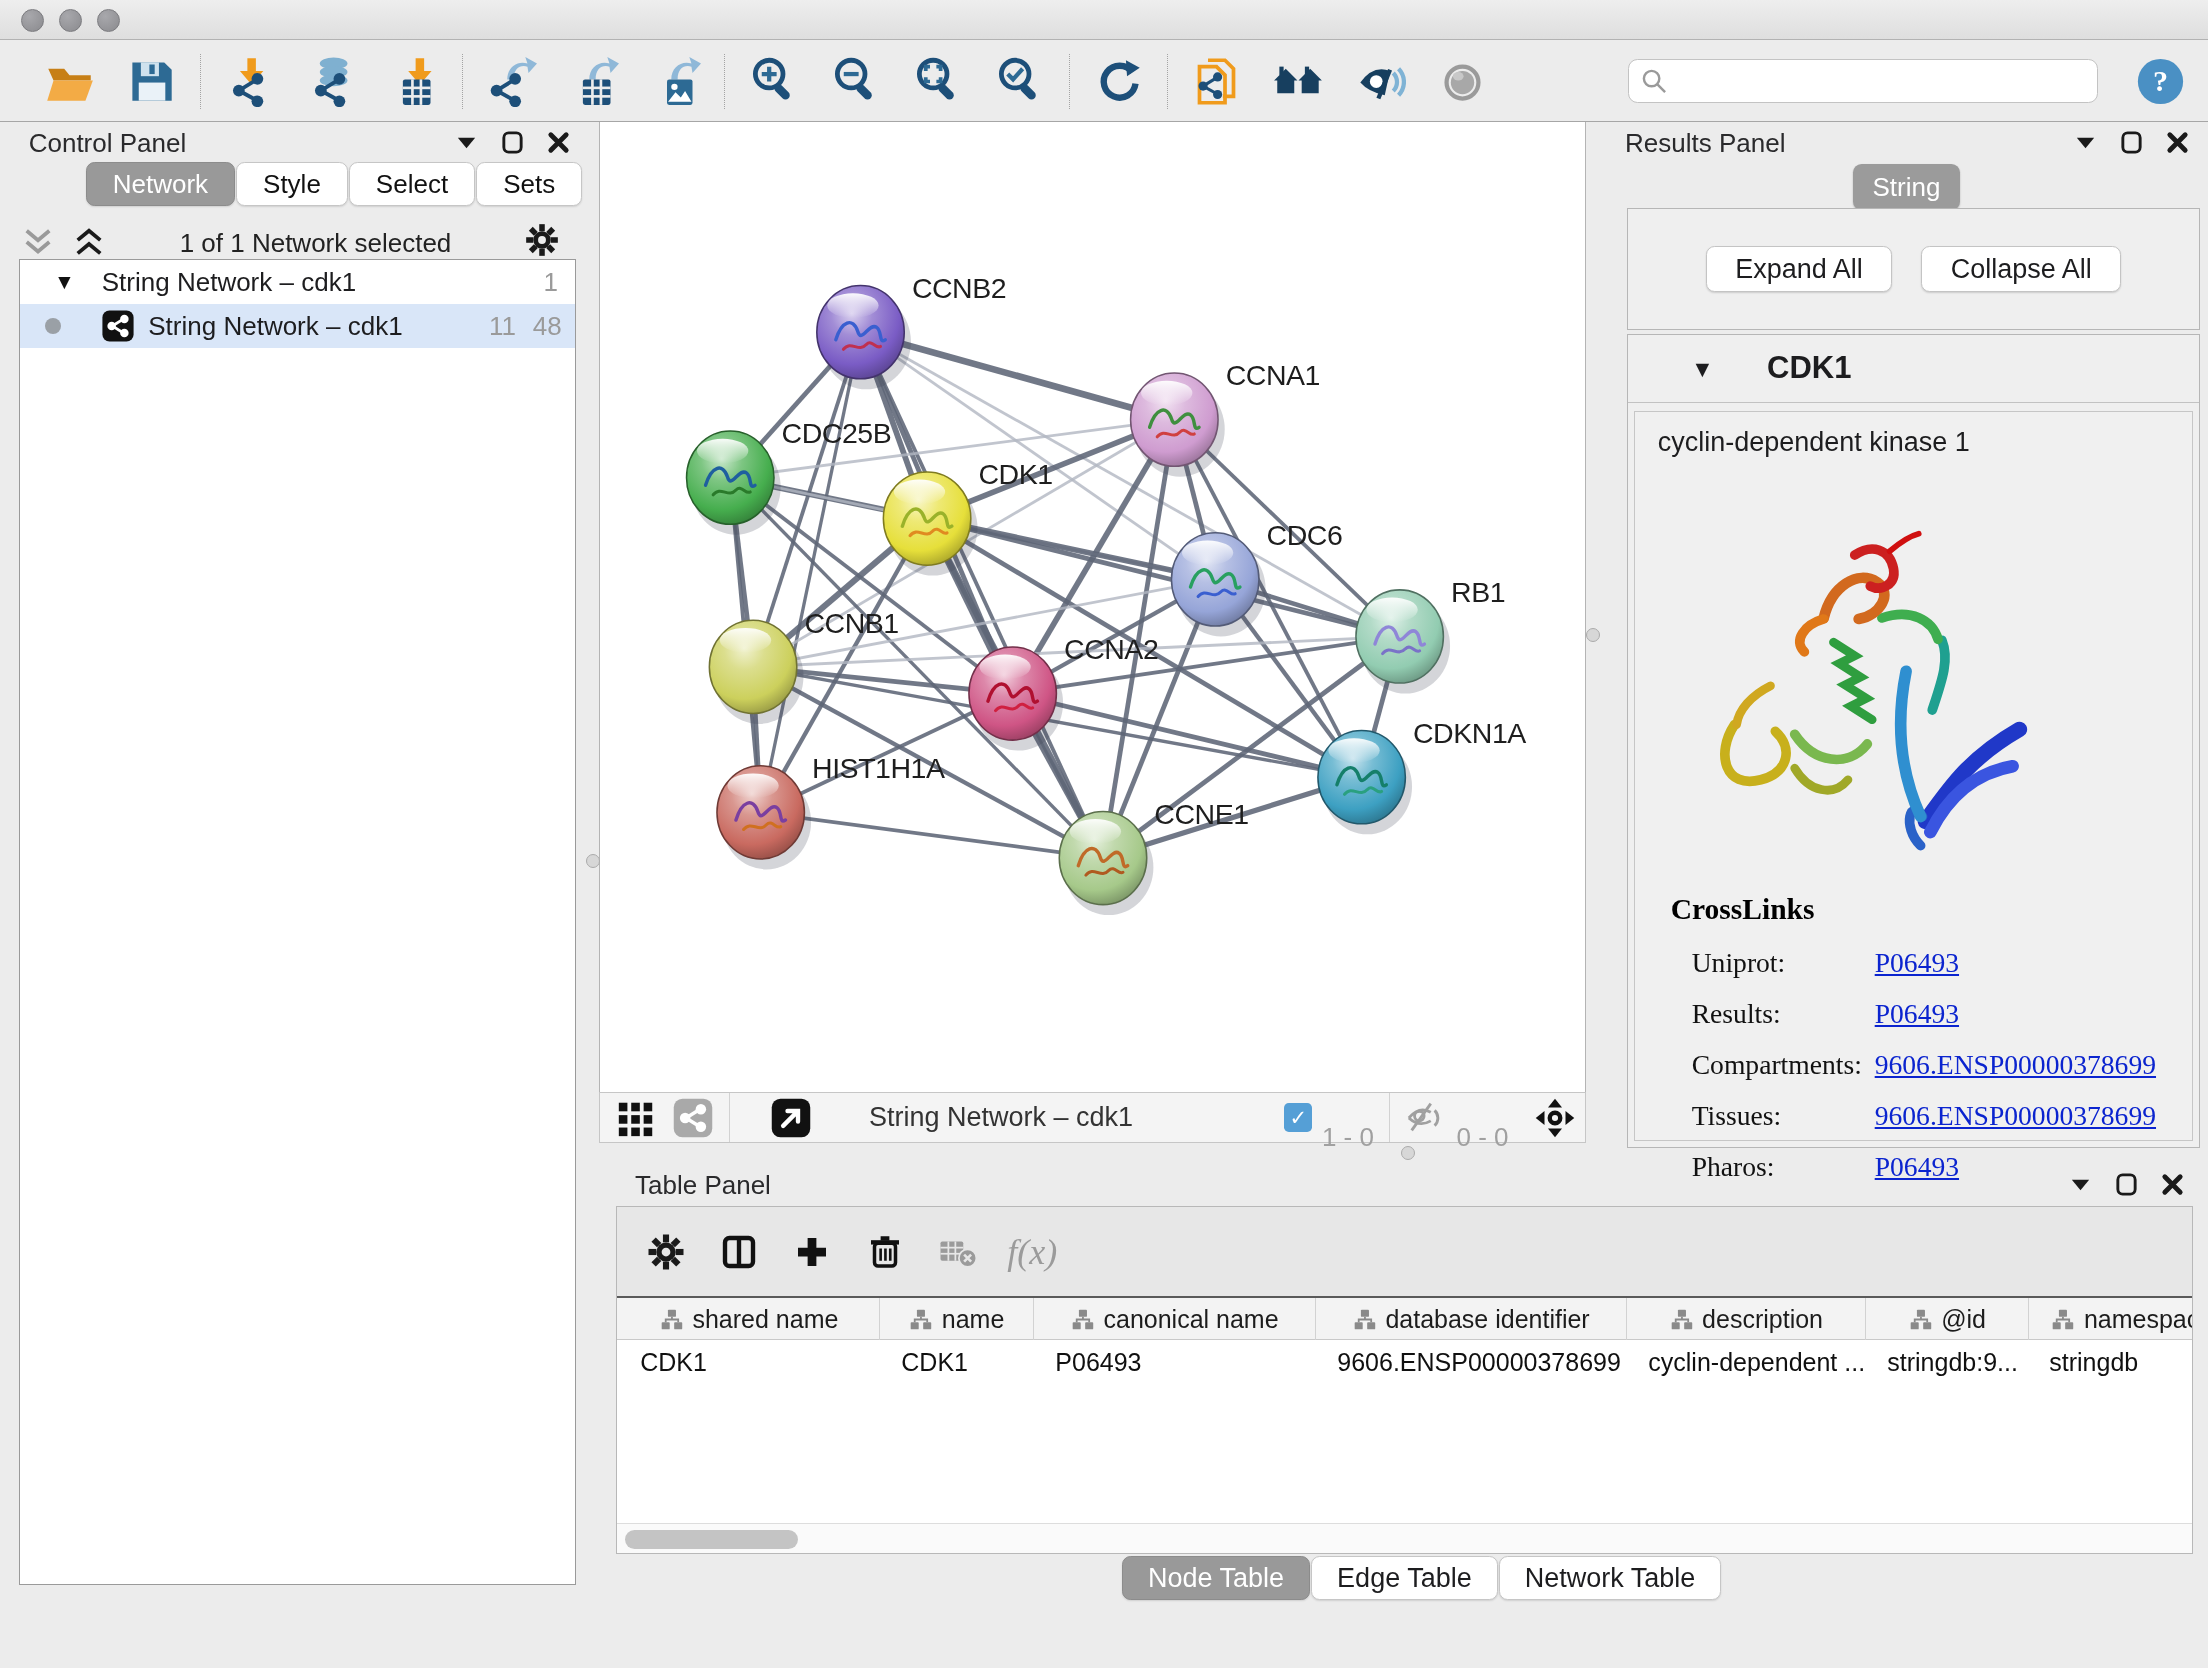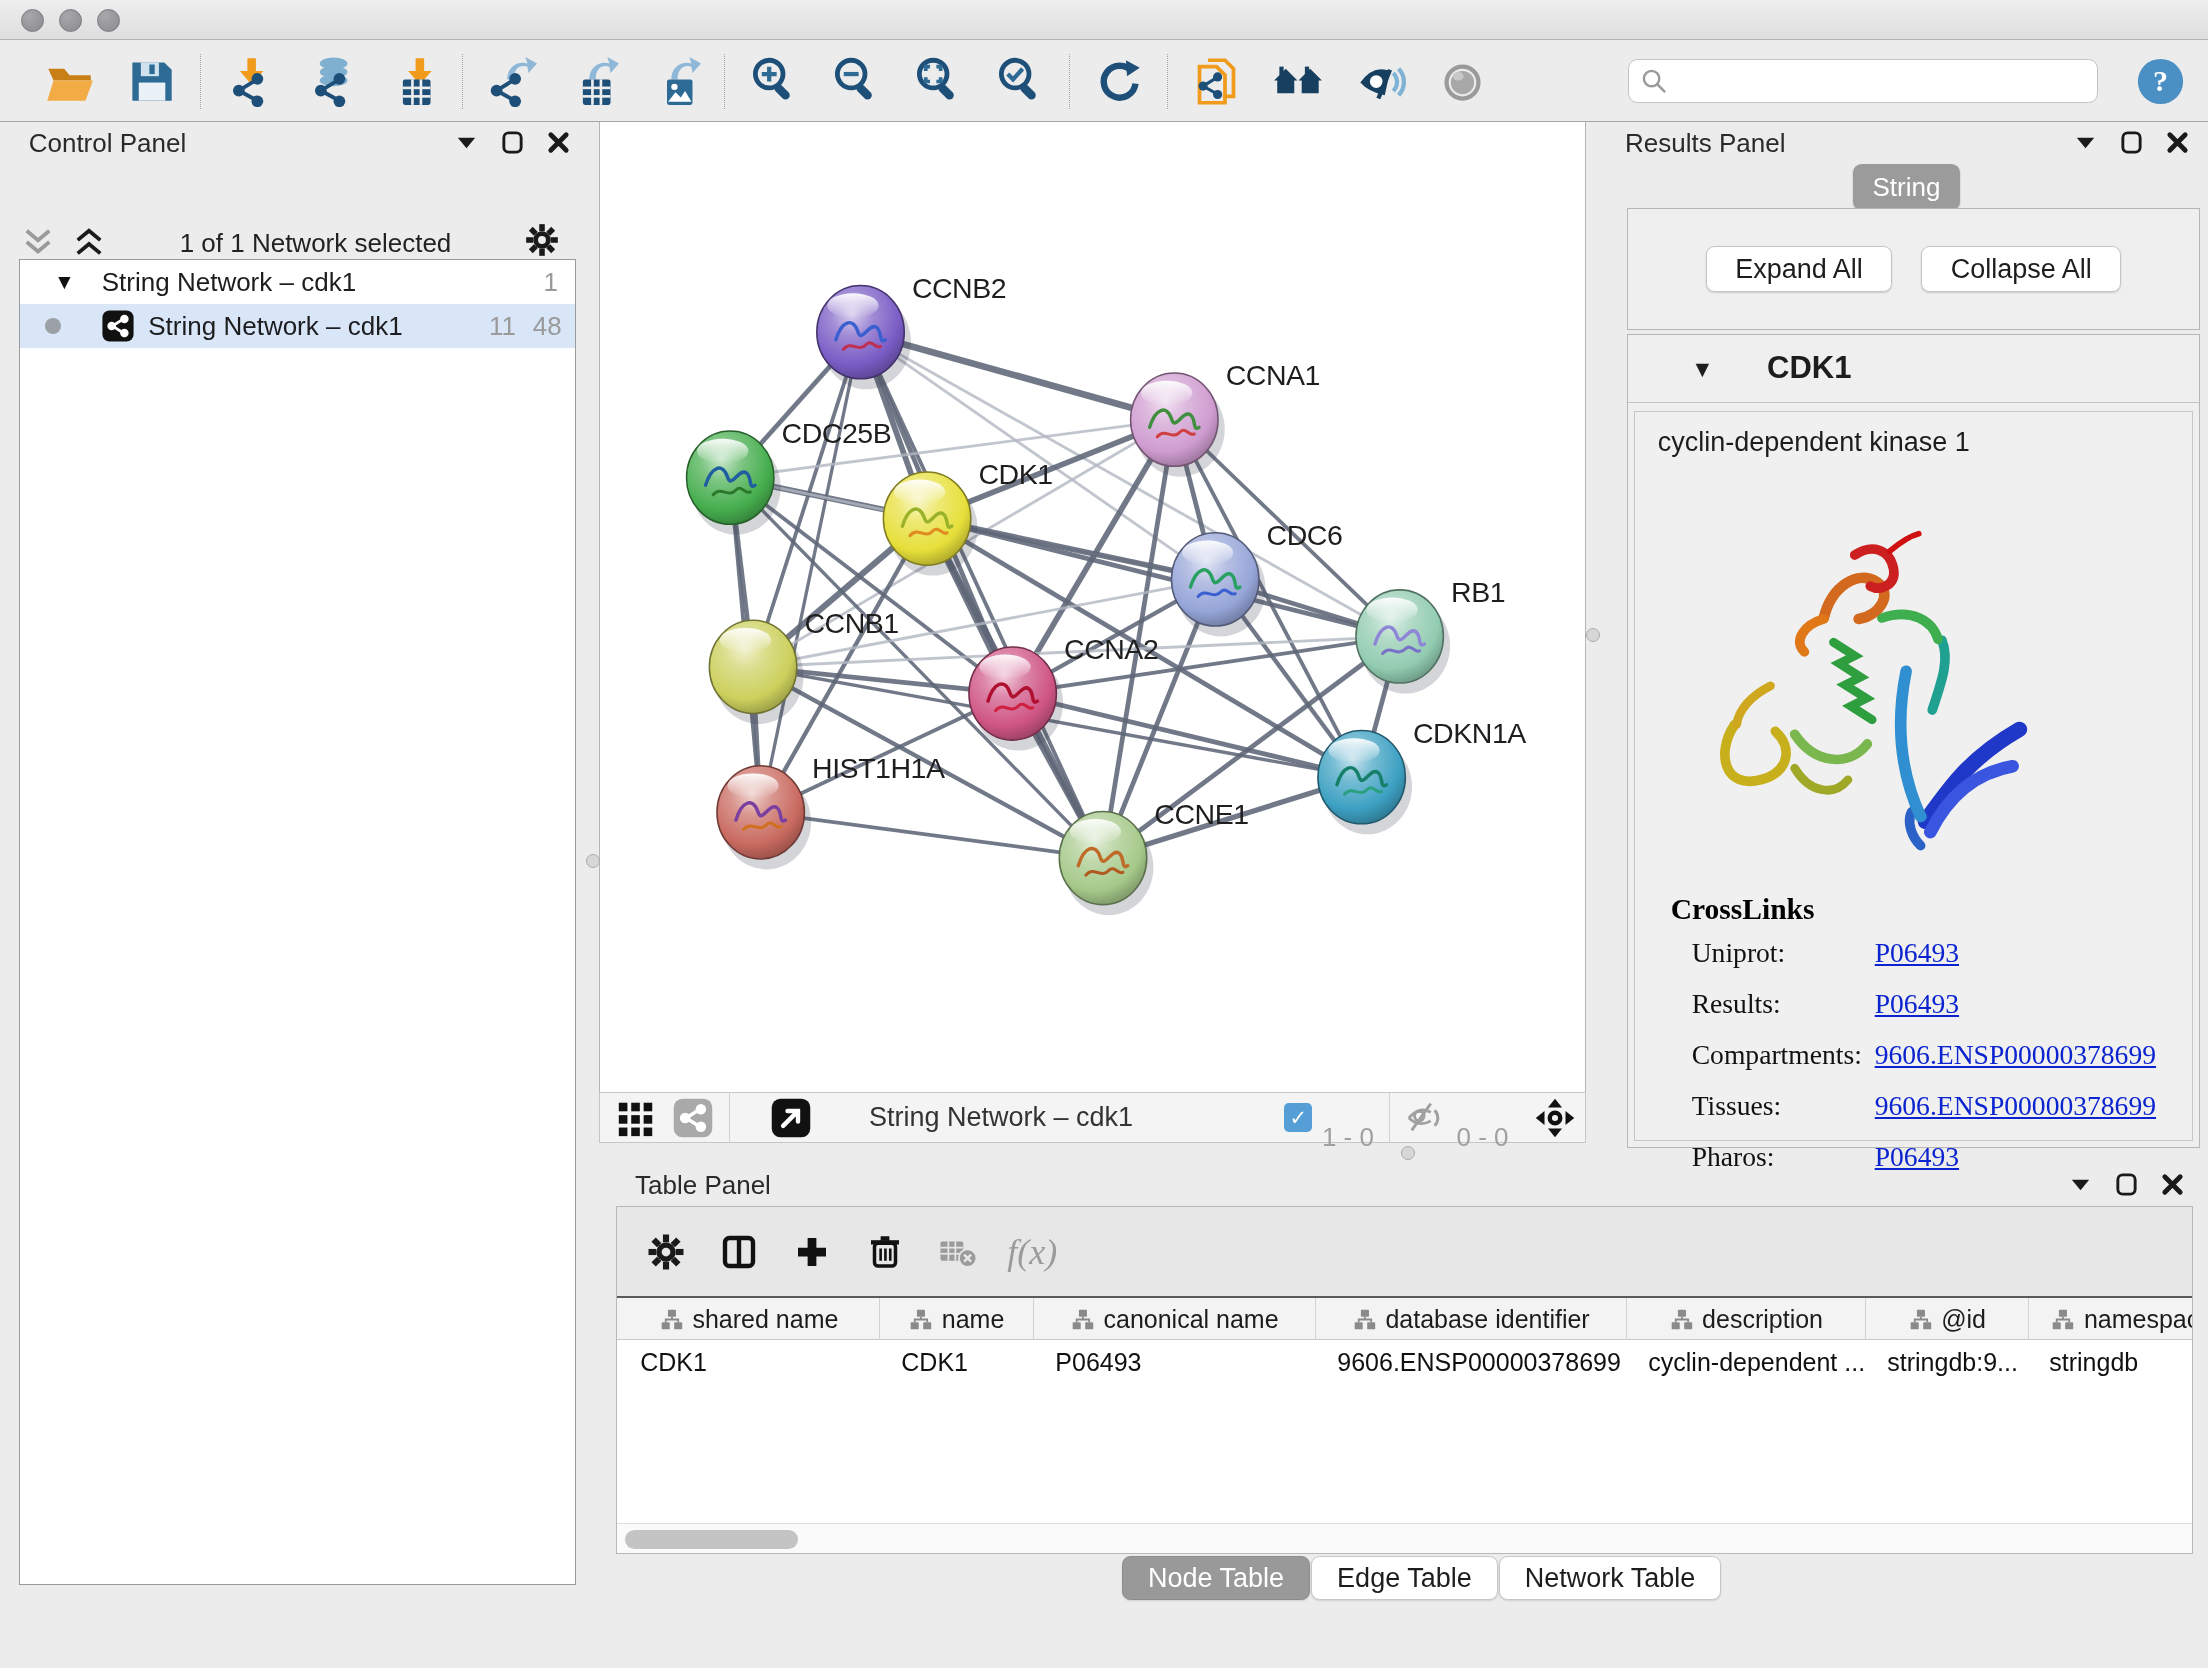--- a/index.html
+++ b/index.html
@@ -93,21 +93,21 @@
   .rp-sec-head{position:relative;height:68px;border-bottom:1.9px solid #c2c2c2;}
   .rp-sec-head .twisty{position:absolute;left:63px;top:21px;font-size:23px;}
   .rp-sec-name{position:absolute;left:139px;top:15px;font-size:31px;font-weight:bold;}
   .rp-inner{position:absolute;left:5.7px;top:76px;right:5.7px;bottom:5.7px;border:1px solid #c6c6c6;
     background:#f0f0f0;}
   .rp-desc{margin:15px 0 0 23px;font-size:27px;}
   .protein{position:absolute;left:42px;top:114px;width:371px;height:339px;}
   .xl-title{position:absolute;left:36px;top:481px;font-family:"Liberation Serif",serif;
     font-weight:bold;font-size:29.5px;color:#000;}
   .xl-rows{position:absolute;left:57px;top:525px;right:19px;}
-  .xl-row{display:flex;height:51px;font-family:"Liberation Serif",serif;font-size:27.6px;}
+  .xl-row{display:flex;height:51px;align-items:center;font-family:"Liberation Serif",serif;font-size:27.6px;}
   .xl-label{width:183px;color:#111;}
   .xl-link{color:#0b24cf;text-decoration:underline;}
 
   
   .table-panel{position:absolute;left:603px;top:1162px;width:1605px;height:443px;}
   .tp-title{position:absolute;left:32px;top:7.6px;}
   .tp-hicons{right:23px;top:9.5px;}
   .tp-box{position:absolute;left:13.3px;top:44px;width:1577px;height:348px;background:#e7e7e7;
     border:1px solid #b8b8b8;}
   .tp-toolbar{position:absolute;left:0;top:0;height:89px;display:flex;align-items:center;padding-left:25px;gap:25px;}
@@ -357,20 +357,26 @@
     <div class="ph-icons cp-hicons">
       <svg viewBox="0 0 26 26">
           <path d="M4 8 h18 l-9 11 z" fill="#1a1a1a"></path>
         </svg>
       <svg viewBox="0 0 26 26">
           <rect x="4" y="3" width="18" height="20" rx="5" fill="none" stroke="#1a1a1a" stroke-width="3"></rect>
         </svg>
       <svg viewBox="0 0 26 26">
           <path d="M5 5 L21 21 M21 5 L5 21" stroke="#1a1a1a" stroke-width="5" stroke-linecap="round"></path>
         </svg>
+    </div>
+    <div class="cp-tabs">
+      <div class="tab sel">Network</div>
+      <div class="tab">Style</div>
+      <div class="tab">Select</div>
+      <div class="tab">Sets</div>
     </div>
     <div class="cp-subbar">
       <svg class="chev" viewBox="0 0 40 34">
         <g fill="none" stroke="#9a9a9a" stroke-width="4">
             <path d="M8 4 l12 10 12-10"></path>
             <path d="M8 16 l12 10 12-10"></path>
           </g>
         </svg>
       <svg class="chev" viewBox="0 0 40 34">
         <g fill="none" stroke="#1a1a1a" stroke-width="4">

